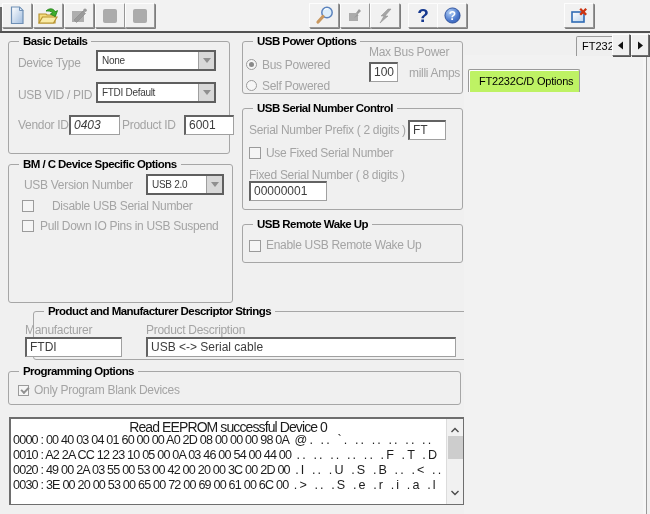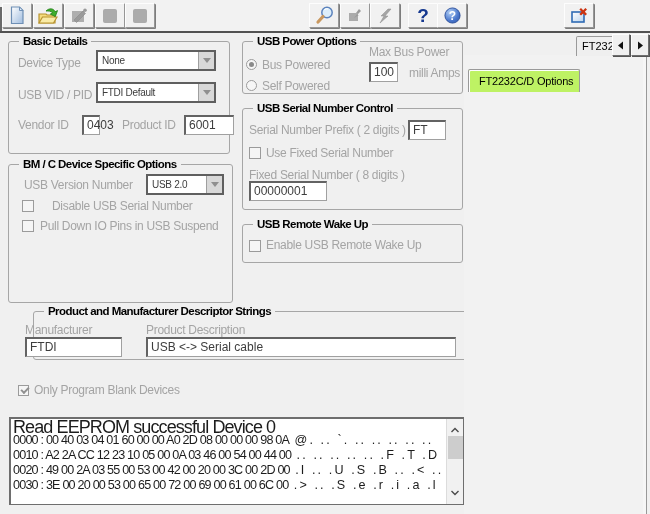--- a/index.html
+++ b/index.html
@@ -17,21 +17,21 @@
 .combo .tx{position:absolute;left:4px;top:2px;font-size:10px;letter-spacing:-0.3px;color:#3d3d3d;line-height:14px;white-space:nowrap;}
 .combo .btn{position:absolute;right:0;top:0;bottom:0;width:16px;background:#d8d8d8;border-left:1px solid #9f9f9f;}
 .combo .btn:after{content:"";position:absolute;left:4px;top:6px;border:4px solid transparent;border-top:5px solid #8f8f8f;}
 .cb{position:absolute;width:12px;height:12px;border:1px solid #9b9b9b;background:#f5f5f5;}
 .rd{position:absolute;width:11px;height:11px;border:1px solid #9b9b9b;border-radius:50%;background:#f6f6f6;}
 .rd.on:after{content:"";position:absolute;left:2px;top:2px;width:5px;height:5px;border-radius:50%;background:#8a8a8a;}
 .cb.on:after{content:"";position:absolute;left:2px;top:1px;width:6px;height:3px;border-left:2px solid #909090;border-bottom:2px solid #909090;transform:rotate(-45deg);}
 
 .log{position:absolute;left:9px;top:417px;width:455px;height:88px;background:#fff;border:2px solid #6e6e6e;border-right-width:1px;border-bottom-width:1px;}
 .log .txt{position:absolute;left:2px;top:-1px;color:#1c1c1c;}
-.l1{font-size:18px;line-height:15px;letter-spacing:-0.9px;white-space:pre;position:relative;top:2px;}
+.l1{font-size:14px;line-height:15px;letter-spacing:-0.9px;white-space:pre;position:relative;top:2px;text-align:center;}
 .lh{font-size:12.6px;line-height:15px;letter-spacing:-0.8px;white-space:pre;}
 .as{letter-spacing:2.1px;}
 .sbar{position:absolute;right:0;top:0;bottom:0;width:17px;background:#f1f1f1;border-left:1px solid #dcdcdc;}
 .thumb{position:absolute;left:1px;top:17px;width:15px;height:23px;background:#cdcdcd;}
 .chev{position:absolute;left:3px;width:10px;height:10px;}
 .chev svg{display:block;}
 
 .tab1{position:absolute;left:468px;top:33px;width:112px;height:23px;background:#bef264;border:1px solid #9a9a9a;border-bottom:none;border-radius:2px 2px 0 0;box-shadow:inset 1px 1px 0 #fdfdfd;margin-top:36px;}
 .tab1 span{position:absolute;left:10px;top:5px;font-size:11px;letter-spacing:-0.2px;color:#000;white-space:nowrap;}
 .tab2{position:absolute;left:576px;top:36px;width:38px;height:20px;background:#efefef;border:1px solid #9a9a9a;border-bottom:none;border-radius:2px 2px 0 0;overflow:hidden;}
@@ -133,21 +133,21 @@
 <div class="combo" style="left:96px;top:50px;width:120px;height:21px;">
       <span class="tx">None</span>
       <span class="btn"></span>
     </div>
 <div class="lb" style="left:18px;top:89px;">USB VID / PID</div>
 <div class="combo" style="left:96px;top:82px;width:120px;height:21px;">
       <span class="tx">FTDI Default</span>
       <span class="btn"></span>
     </div>
 <div class="lb" style="left:18px;top:119px;">Vendor ID</div>
-<div class="inp" style="left:82px;top:115px;width:18px;height:20px;">0403</div>
+<div class="inp" style="left:69px;top:115px;width:51px;height:20px;font-style:italic;">0403</div>
 <div class="lb" style="left:122px;top:119px;">Product ID</div>
 <div class="inp" style="left:184px;top:115px;width:50px;height:20px;">6001</div>
 
 <div class="grp" style="left:8px;top:164px;width:225px;height:139px;">
   <div class="gt">BM / C Device Specific Options</div>
 </div>
 <div class="lb" style="left:24px;top:179px;">USB Version Number</div>
 <div class="combo" style="left:146px;top:174px;width:78px;height:21px;">
       <span class="tx">USB 2.0</span>
       <span class="btn"></span>
@@ -158,20 +158,23 @@
 <div class="lb" style="left:40px;top:220px;">Pull Down IO Pins in USB Suspend</div>
 
 <div class="grp" style="left:8px;top:311px;width:453px;height:49px;margin-left:25px;">
   <div class="gt">Product and Manufacturer Descriptor Strings</div>
 </div>
 <div class="lb" style="left:25px;top:324px;">Manufacturer</div>
 <div class="inp" style="left:25px;top:337px;width:97px;height:20px;">FTDI</div>
 <div class="lb" style="left:146px;top:324px;">Product Description</div>
 <div class="inp" style="left:146px;top:337px;width:310px;height:20px;">USB &lt;-&gt; Serial cable</div>
 
+<div class="grp" style="left:8px;top:371px;width:453px;height:34px;">
+  <div class="gt">Programming Options</div>
+</div>
 <div class="cb on" style="left:18px;top:385px;width:11px;height:11px;"></div>
 <div class="lb" style="left:34px;top:384px;">Only Program Blank Devices</div>
 
 <div class="grp" style="left:242px;top:41px;width:221px;height:53px;">
   <div class="gt">USB Power Options</div>
 </div>
 <div class="rd on" style="left:246px;top:59px;"></div>
 <div class="lb" style="left:262px;top:59px;">Bus Powered</div>
 <div class="rd" style="left:246px;top:80px;"></div>
 <div class="lb" style="left:262px;top:80px;">Self Powered</div>

